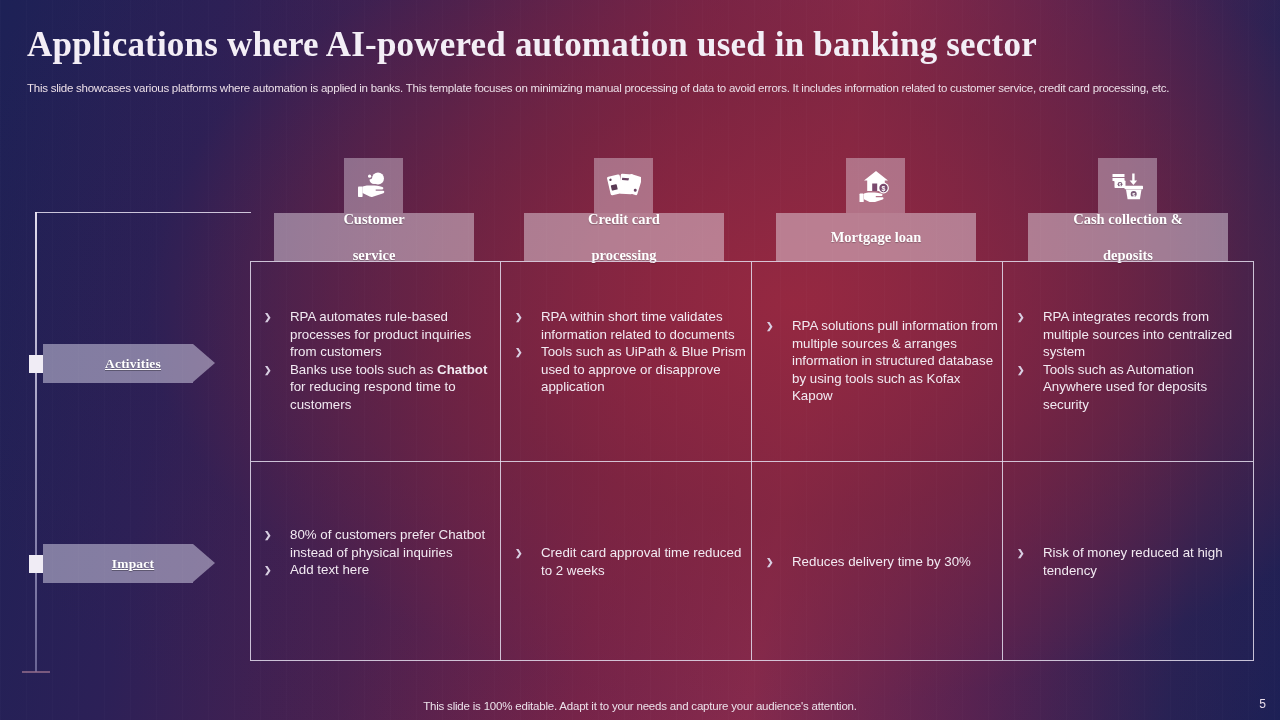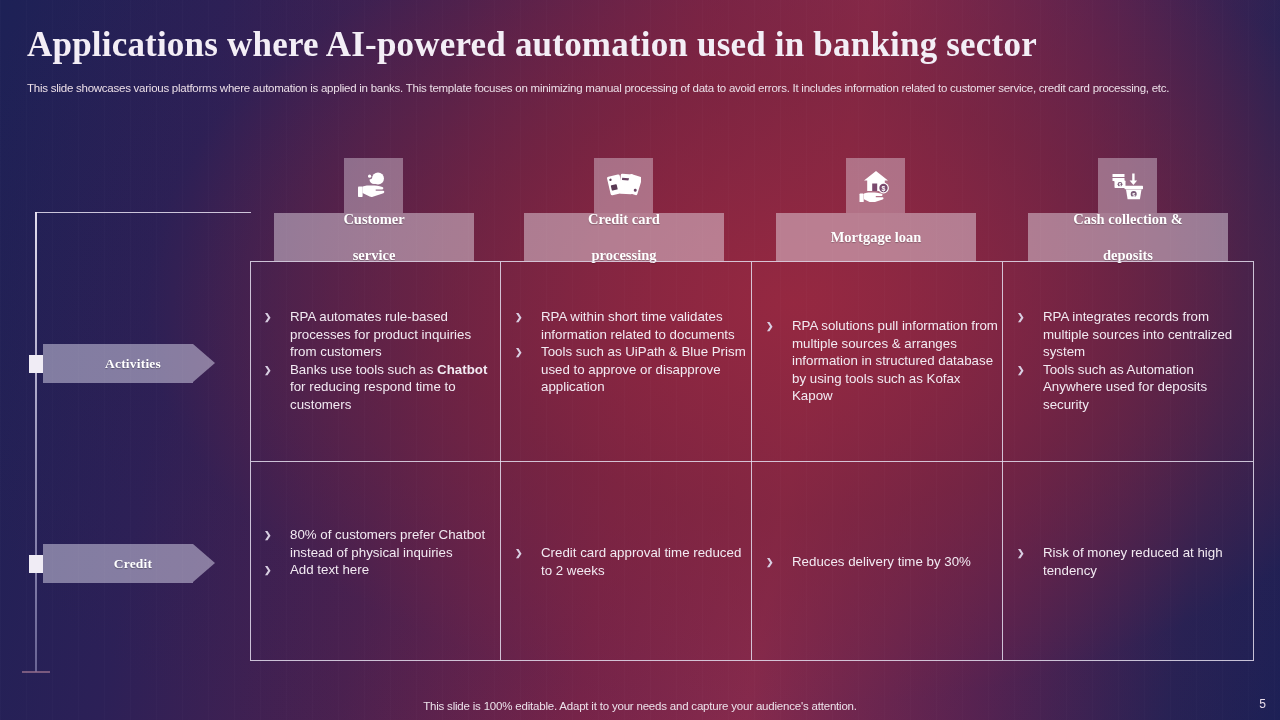--- a/index.html
+++ b/index.html
@@ -206,21 +206,21 @@
     background: rgba(214,210,232,0.52);
   }
   .arrow-label .tip {
     position: absolute;
     left: 150px; top: 0;
     width: 0; height: 0;
     border-top: 19.5px solid transparent;
     border-bottom: 19.5px solid transparent;
     border-left: 22px solid rgba(214,210,232,0.52);
   }
-  .arrow-label .txt { position: relative; z-index: 2; padding-left: 10px; }
+  .arrow-label .txt { position: relative; z-index: 2; padding-left: 10px; text-decoration: underline; }
 
   
   .footer-note {
     position: absolute;
     left: 0;
     top: 700px;
     width: 1280px;
     text-align: center;
     font-size: 11.5px;
     color: #ece1ea;
@@ -329,21 +329,21 @@
   <div class="rail-node" style="top:555px;"></div>
 
   <div class="arrow-label" style="left:43px;top:344px;">
     <div class="body"></div>
     <div class="tip"></div>
     <div class="txt">Activities</div>
   </div>
   <div class="arrow-label" style="left:43px;top:544px;">
     <div class="body"></div>
     <div class="tip"></div>
-    <div class="txt">Credit</div>
+    <div class="txt">Impact</div>
   </div>
 
   <div class="grid-frame">
     <div class="v-div" style="left:249px;"></div>
     <div class="v-div" style="left:500px;"></div>
     <div class="v-div" style="left:751px;"></div>
     <div class="h-div" style="top:199px;"></div>
 
     <div class="cell" style="left:0px;top:46px;width:249px;">
       <ul class="bullets">

